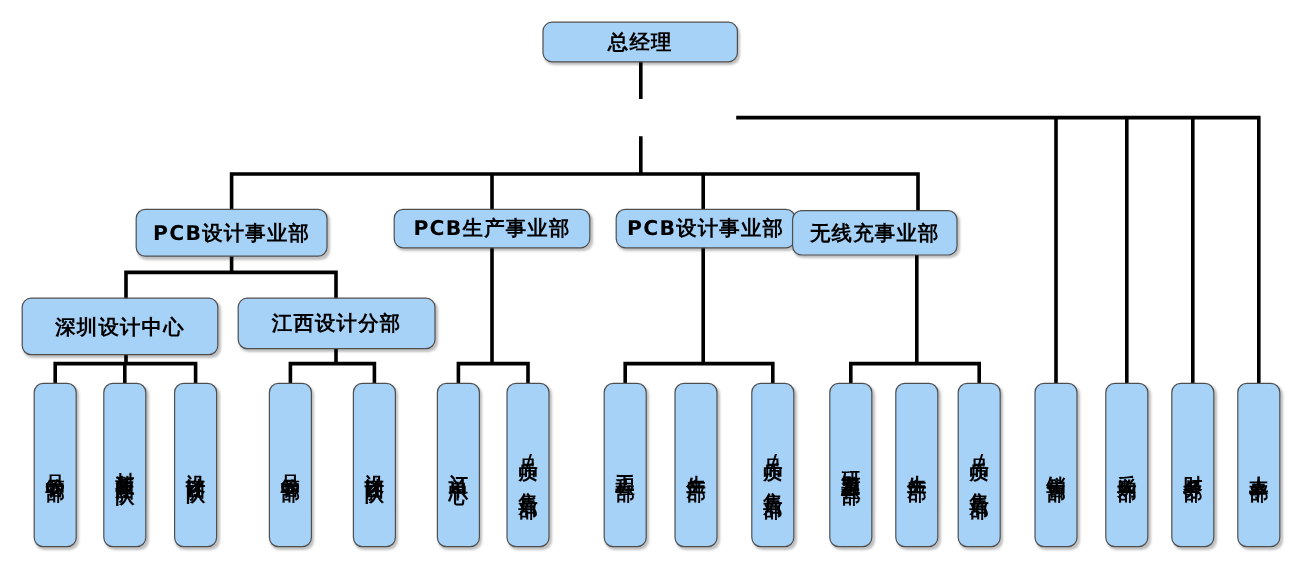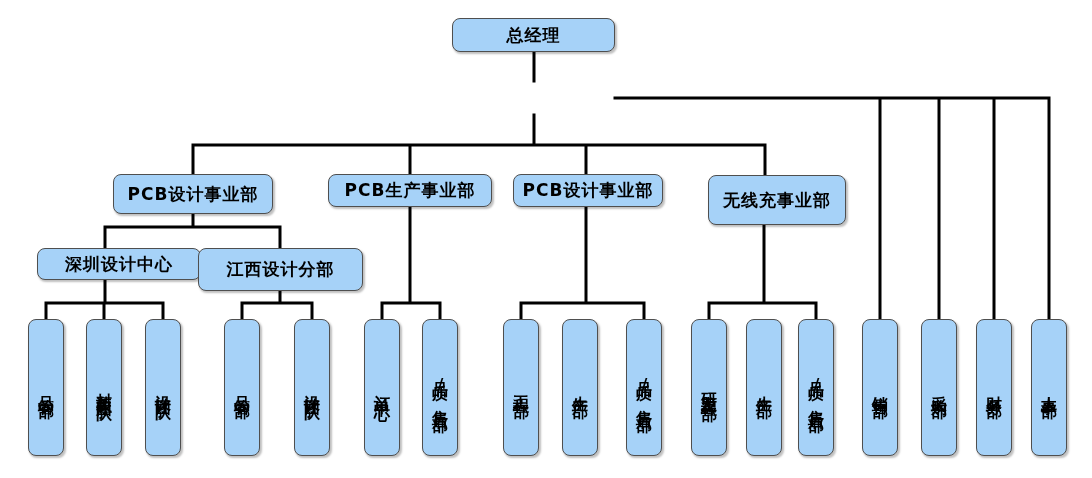--- a/index.html
+++ b/index.html
@@ -87,23 +87,23 @@
       M816,303 V319
     "></path>
   </svg>
 
   <div class="node h" style="left:452px;top:18px;width:163px;height:34px;">总经理</div>
 
 
   <div class="node h" style="left:113px;top:174px;width:160px;height:40px;">PCB设计事业部</div>
   <div class="node h" style="left:328px;top:174px;width:164px;height:33px;">PCB生产事业部</div>
   <div class="node h" style="left:513px;top:174px;width:150px;height:33px;">PCB设计事业部</div>
-  <div class="node h" style="left:708px;top:175px;width:138px;height:50px;">无线充事业部</div>
+  <div class="node h" style="left:660px;top:175px;width:138px;height:38px;">无线充事业部</div>
 
-  <div class="node h" style="left:37px;top:248px;width:164px;height:32px;font-family:Liberation Serif, serif;">深圳设计中心</div>
+  <div class="node h" style="left:18px;top:248px;width:164px;height:48px;font-family:Liberation Serif, serif;">深圳设计中心</div>
   <div class="node h" style="left:198px;top:248px;width:165px;height:43px;">江西设计分部</div>
 
   <div class="node v" style="left:28px;top:319px;width:36px;height:137px;">品管部</div>
   <div class="node v" style="left:86px;top:319px;width:36px;height:137px;">封装库团队</div>
   <div class="node v" style="left:145px;top:319px;width:36px;height:137px;">设计团队</div>
   <div class="node v" style="left:224px;top:319px;width:36px;height:137px;">品管部</div>
   <div class="node v" style="left:294px;top:319px;width:36px;height:137px;">设计团队</div>
   <div class="node v" style="left:364px;top:319px;width:36px;height:137px;">订单中心</div>
   <div class="node v" style="left:422px;top:319px;width:36px;height:137px;">品质/售后部</div>
   <div class="node v" style="left:503px;top:319px;width:36px;height:137px;">工程部</div>

